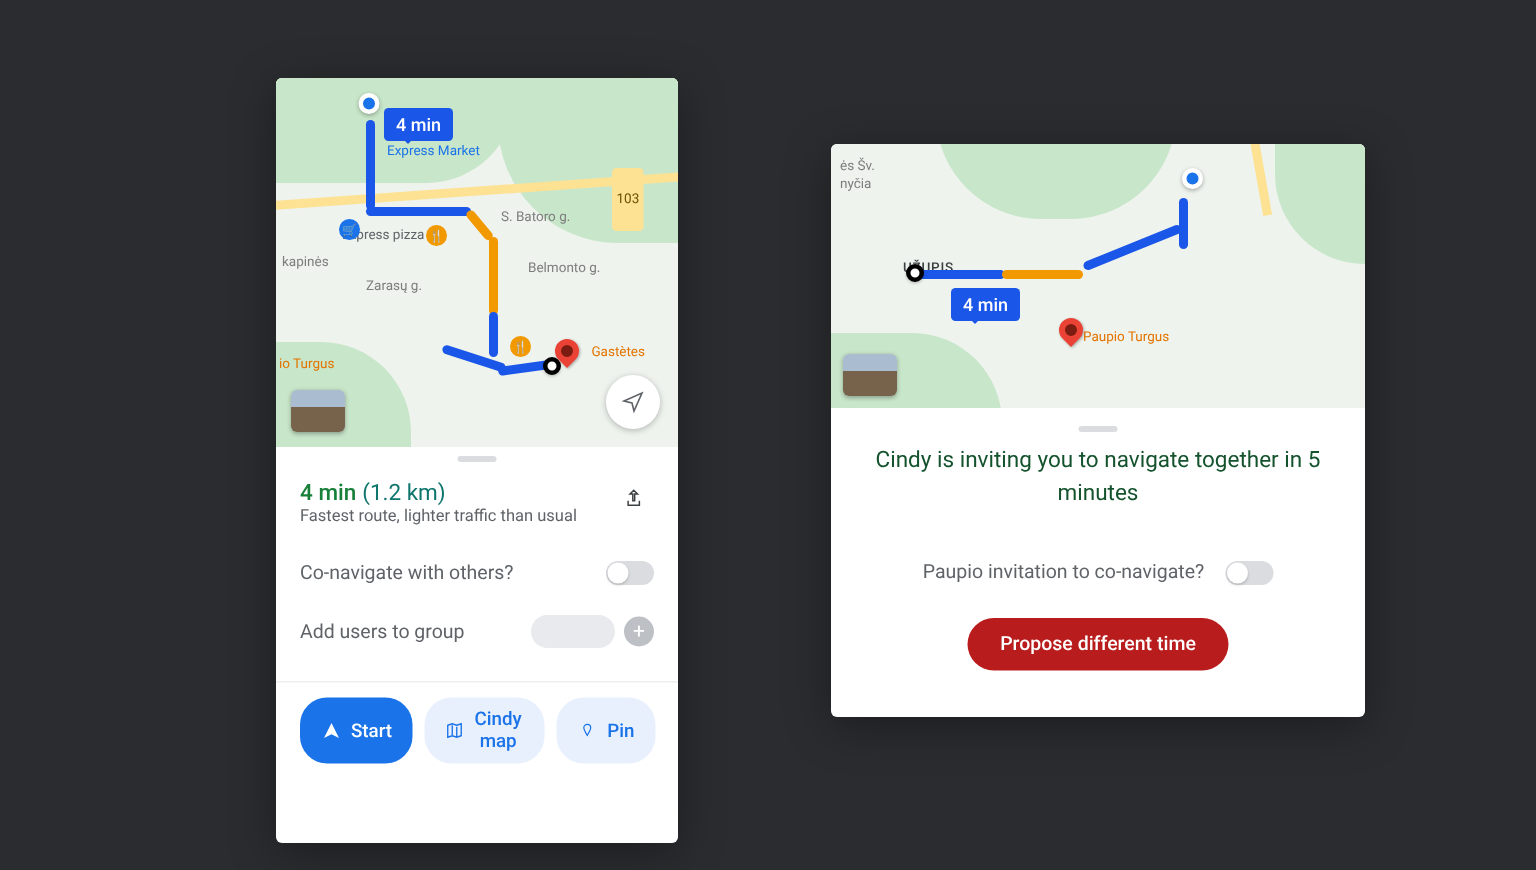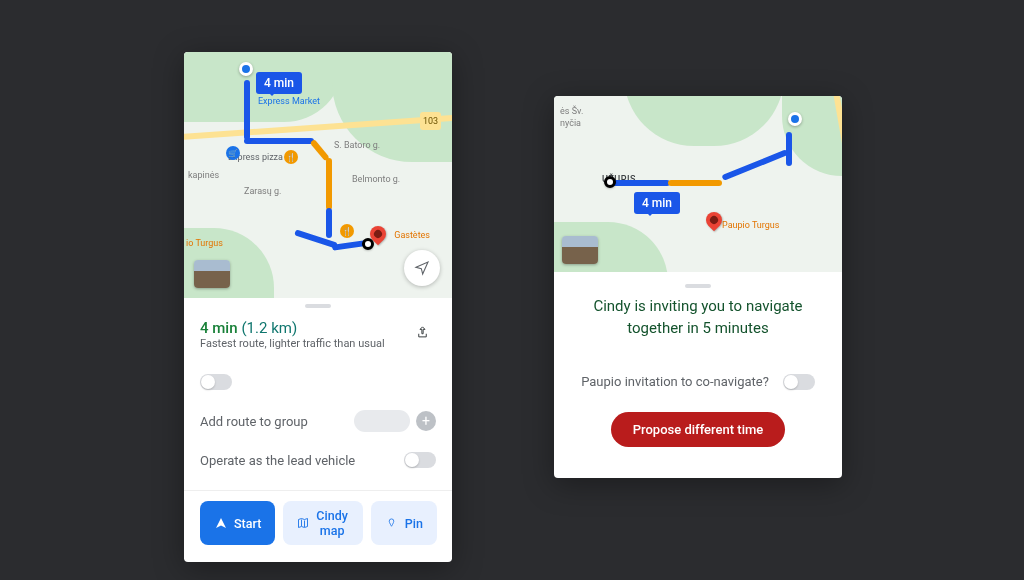--- a/index.html
+++ b/index.html
@@ -1,19 +1,19 @@
 <!DOCTYPE html>
 <html><head>
 <meta charset="utf-8">
 <style>
   *{box-sizing:border-box;margin:0;padding:0;font-family:Roboto,Arial,sans-serif}
   body{background:#2b2c2f;width:1024px;height:580px;position:relative;overflow:hidden}
   .phone{position:absolute;background:#fff;border-radius:4px;box-shadow:0 6px 30px rgba(0,0,0,.35);overflow:hidden}
   .phone-a{left:184px;top:52px;width:268px;height:510px}
-  .phone-b{left:554px;top:96px;width:288px;height:382px}
+  .phone-b{left:554px;top:96px;width:356px;height:382px}
 
   .map{position:relative;width:100%;overflow:hidden}
   .phone-a .map{height:246px}
   .phone-b .map{height:176px}
 
   
   .park{position:absolute;background:#c8e6c9}
   .ylroad{position:absolute;background:#fde293;height:6px}
   .label{position:absolute;font-size:9px;color:#7d7d7d;white-space:nowrap}
   .label.orange{color:#e37400}
@@ -39,42 +39,42 @@
 
   .opt-list{padding:4px 16px 12px;border-bottom:1px solid #eee;margin-bottom:10px}
   .opt{display:flex;align-items:center;justify-content:space-between;padding:10px 0;color:#5f6368;font-size:13px}
   .opt .lab{flex:1}
   .toggle{width:32px;height:16px;border-radius:10px;background:#dadce0;position:relative;cursor:pointer}
   .toggle::after{content:"";position:absolute;left:1px;top:1px;width:14px;height:14px;border-radius:50%;background:#fff;box-shadow:0 1px 2px rgba(0,0,0,.2)}
   .chipfield{width:56px;height:22px;border-radius:12px;background:#e8eaed;margin-right:6px}
   .plus-circ{width:20px;height:20px;border-radius:50%;background:#bdc1c6;color:#fff;display:flex;align-items:center;justify-content:center;font-size:14px;cursor:pointer}
 
   .actions{display:flex;gap:8px;padding:0 16px 14px}
-  .btn{display:flex;align-items:center;gap:6px;padding:7px 14px;border-radius:8px;font-size:12.5px;font-weight:500;cursor:pointer;border:none}
+  .btn{display:flex;align-items:center;gap:6px;padding:7px 14px;border-radius:18px;font-size:12.5px;font-weight:500;cursor:pointer;border:none}
   .btn.primary{background:#1a73e8;color:#fff}
   .btn.ghost{background:#e8f0fe;color:#1a73e8}
   .btn .ic{width:14px;height:14px;display:flex;align-items:center;justify-content:center}
 
   .phone-b .sheet{padding:6px 22px 24px;text-align:center}
   .invite-text{color:#14532d;font-size:15px;line-height:1.45;margin:8px 0 34px}
   .accept-row{display:flex;align-items:center;justify-content:center;gap:14px;color:#5f6368;font-size:13px;margin-bottom:22px}
   .pill-btn{background:#b91c1c;color:#fff;border:none;padding:10px 22px;border-radius:20px;font-size:13px;font-weight:500;cursor:pointer}
 
   svg{display:block}
 </style>
 </head>
 <body>
 
 <div class="phone phone-a">
   <div class="map" style="background:#eef3ee">
     <div class="park" style="left:-20px;top:-10px;width:180px;height:80px;border-radius:0 0 60px 0"></div>
     <div class="park" style="right:-30px;top:0;width:150px;height:110px;border-radius:0 0 0 80px"></div>
     <div class="park" style="left:-30px;bottom:-20px;width:120px;height:90px;border-radius:0 60px 0 0"></div>
     <div class="ylroad" style="left:-10px;top:72px;width:300px;transform:rotate(-4deg)"></div>
-    <span class="label" style="left:236px;top:60px;background:#fde293;border-radius:3px;padding:4px 3px;color:#6b5200">103</span>
+    <span class="label" style="left:224px;top:60px;background:#fde293;border-radius:3px;padding:16px 3px;color:#6b5200">103</span>
     <span class="label" style="left:4px;top:118px">kapinės</span>
     <span class="label" style="left:44px;top:100px;color:#5f6368">Express pizza</span>
     <span class="label" style="left:74px;top:44px;color:#1a73e8">Express Market</span>
     <span class="label" style="left:60px;top:134px">Zarasų g.</span>
     <span class="label" style="left:168px;top:122px">Belmonto g.</span>
     <span class="label" style="left:150px;top:88px">S. Batoro g.</span>
     <span class="label orange" style="left:2px;bottom:50px">io Turgus</span>
     <span class="label orange" style="right:22px;bottom:58px">Gastètes</span>
 
     <div class="poi-ico" style="left:100px;top:98px;background:#f29900">🍴</div>
@@ -112,30 +112,27 @@
       </div>
       <div class="share">
         <svg width="15" height="15" viewBox="0 0 24 24">
             <path d="M12 3l4 4h-3v7h-2V7H8z M6 14v5h12v-5" fill="none" stroke="#3c4043" stroke-width="1.6"></path>
           </svg>
       </div>
     </div>
 
     <div class="opt-list">
       <div class="opt">
+        <span class="lab">Co-navigate  with others?</span>
         <div class="toggle"></div>
       </div>
       <div class="opt">
-        <span class="lab">Add route to group</span>
+        <span class="lab">Add users to group</span>
         <div class="chipfield"></div>
         <div class="plus-circ">+</div>
-      </div>
-      <div class="opt">
-        <span class="lab">Operate as the lead vehicle</span>
-        <div class="toggle"></div>
       </div>
     </div>
 
     <div class="actions">
       <button class="btn primary">
         <span class="ic">
             <svg width="12" height="12" viewBox="0 0 24 24">
               <path d="M12 2l10 20-10-5L2 22z" fill="#fff"></path>
             </svg>
           </span>

